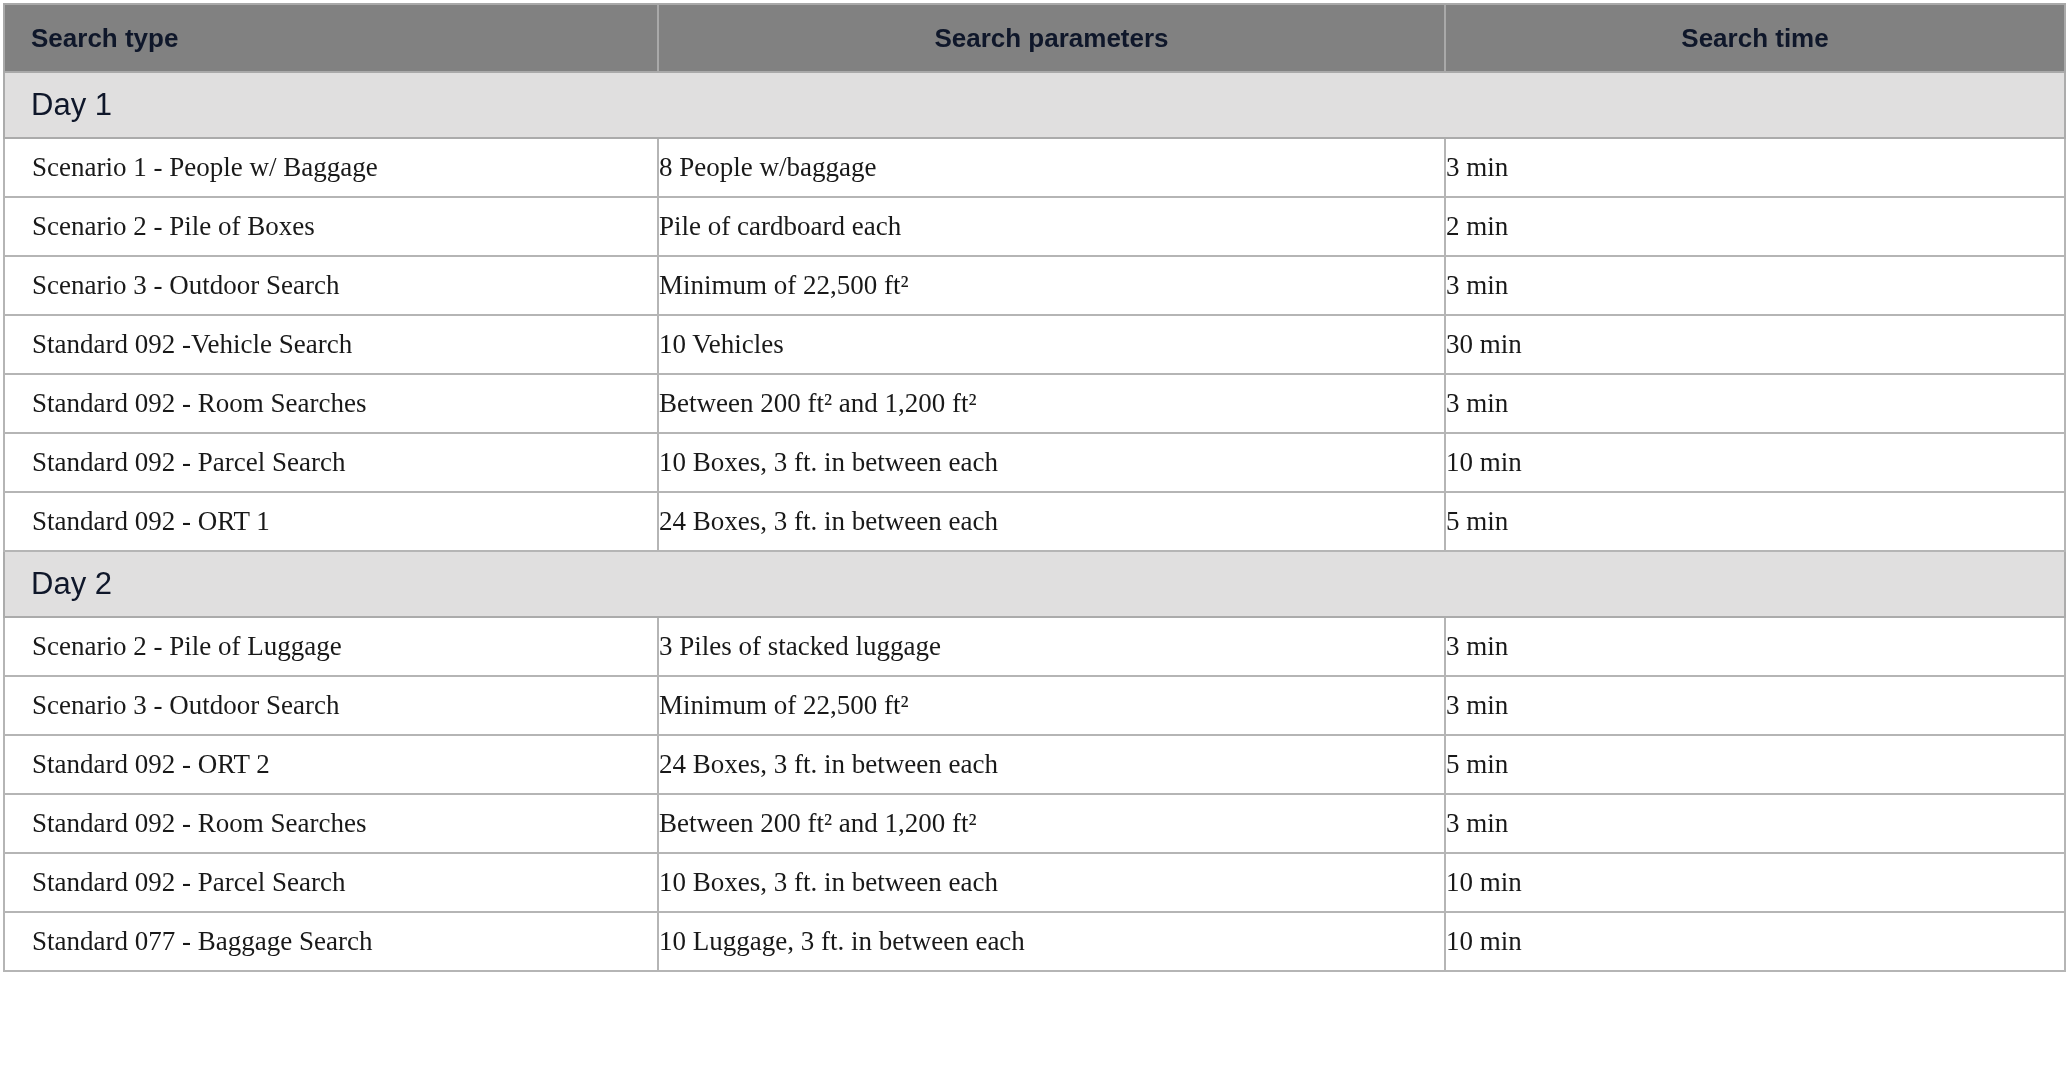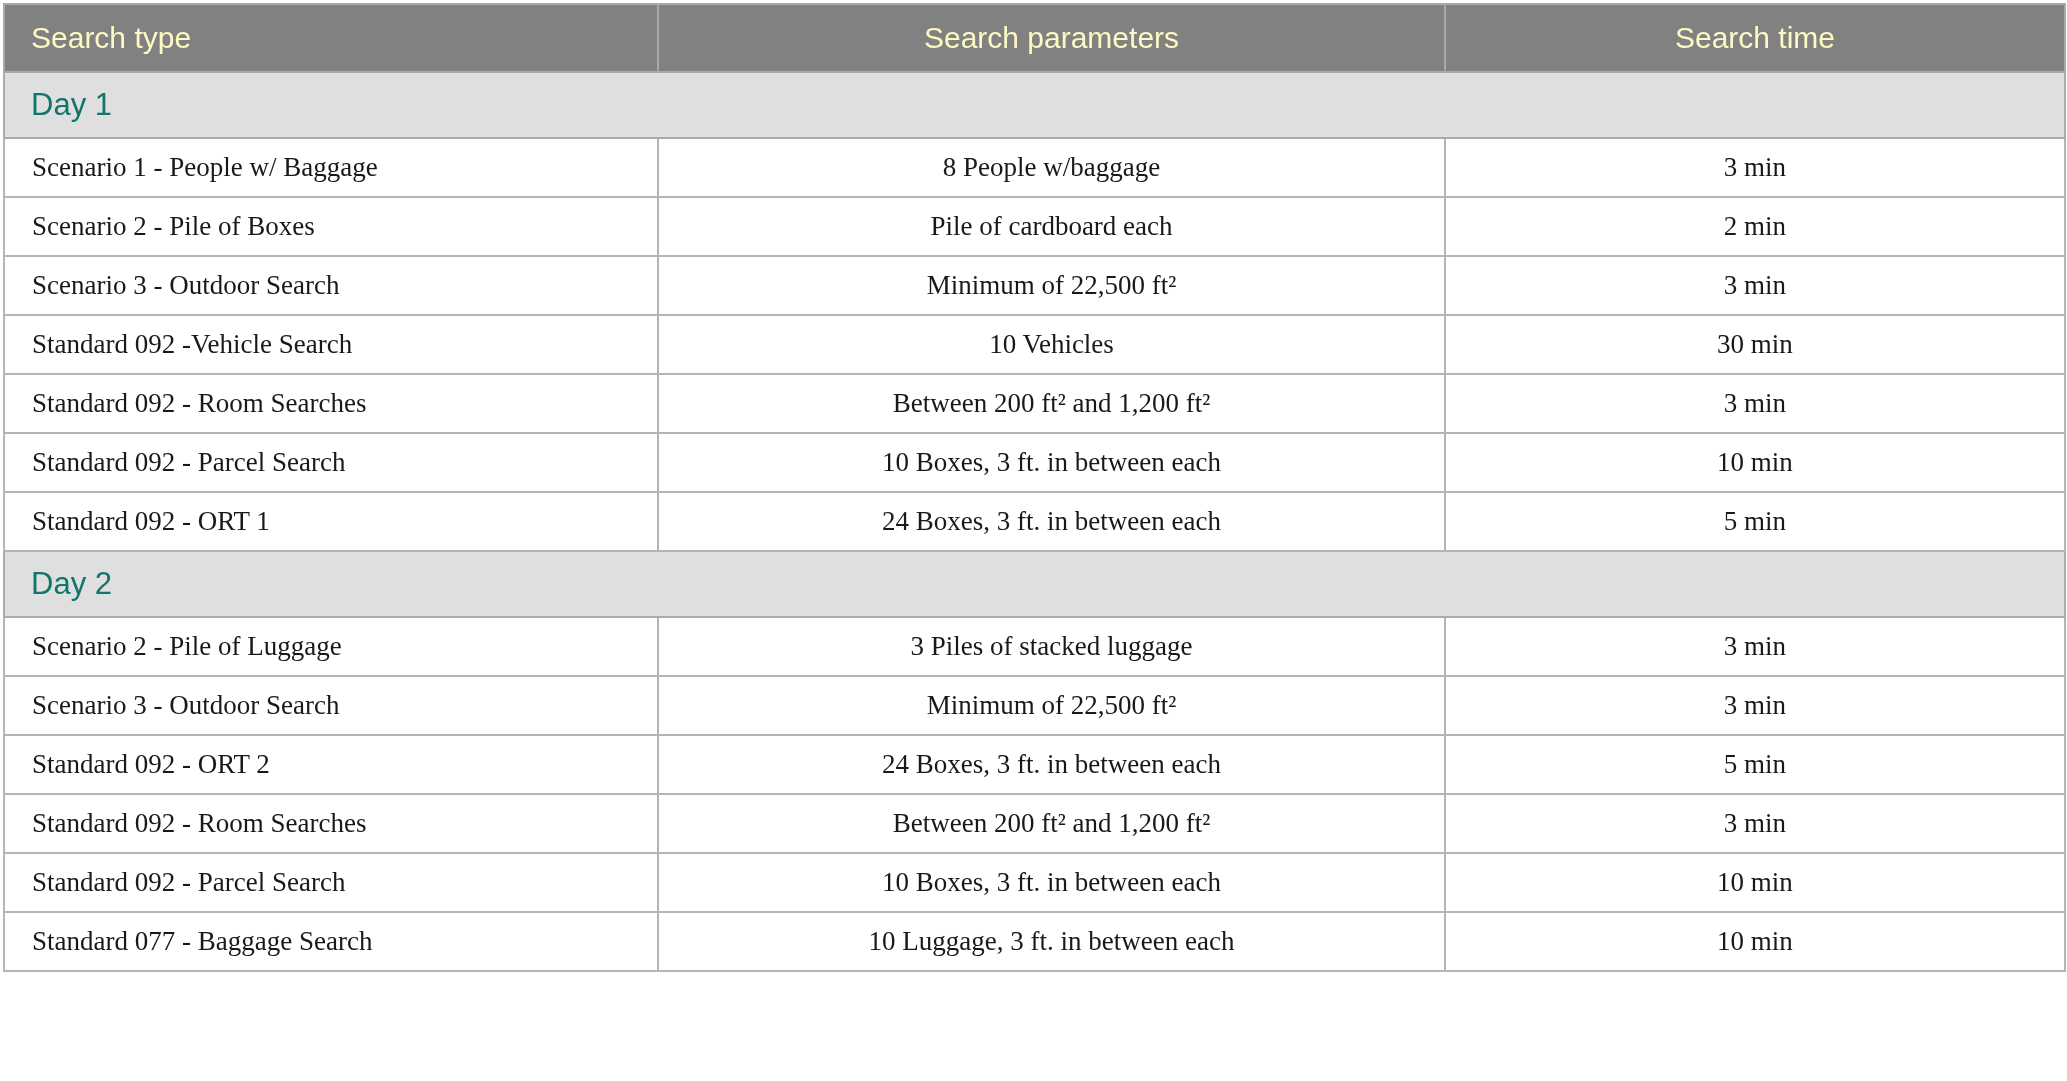--- a/index.html
+++ b/index.html
@@ -32,38 +32,38 @@
     border: 2px solid #b5b5b5;
     padding: 0;
     overflow: hidden;
     white-space: nowrap;
   }
 
   
   tr.head-row th {
     background: #818181;
     border-color: #a9a9a9;
-    color: #fef9c3;
+    color: #0f172a;
     font-family: "Liberation Sans", sans-serif;
-    font-weight: 400;
-    font-size: 30px;
+    font-weight: 700;
+    font-size: 26px;
     height: 66px;
     text-align: center;
     vertical-align: middle;
   }
   tr.head-row th.first {
     text-align: left;
     padding-left: 26px;
   }
 
   
   tr.section-row td {
     background: #e0dfdf;
     border-color: #ababab;
-    color: #0f766e;
+    color: #0f172a;
     font-family: "Liberation Sans", sans-serif;
     font-weight: 400;
     font-size: 31px;
     height: 64px;
     text-align: left;
     padding-left: 26px;
     vertical-align: middle;
   }
 
   
@@ -75,21 +75,20 @@
     height: 57px;
     vertical-align: middle;
   }
   tr.data-row td.col-type {
     text-align: left;
     padding-left: 27px;
     margin-top: 32px;
   }
   tr.data-row td.col-params,
   tr.data-row td.col-time {
-    text-align: center;
   }
 </style>
 </head>
 <body>
 
 <div class="table-wrap">
   <table class="search-table">
     <colgroup>
       <col class="c1">
         <col class="c2">

